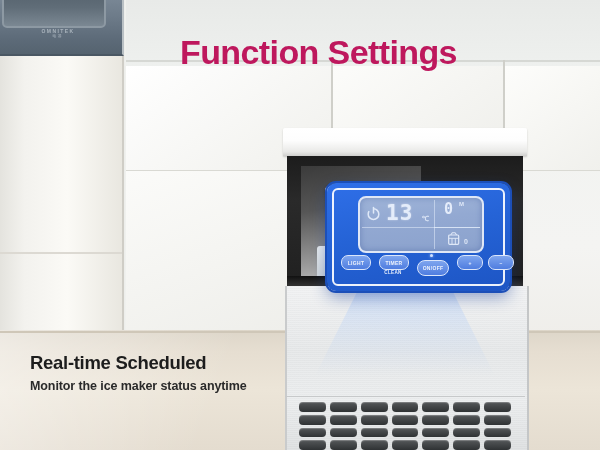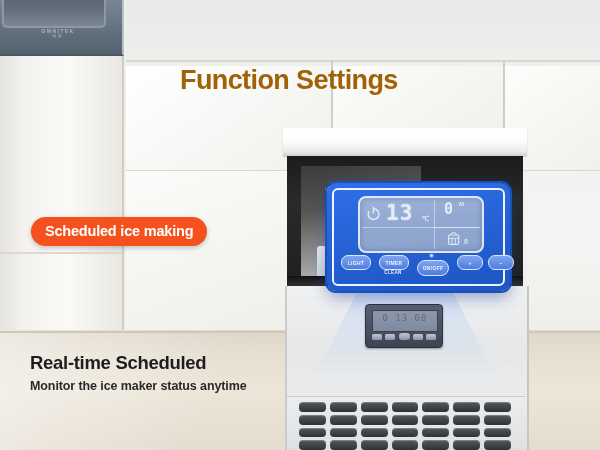--- a/index.html
+++ b/index.html
@@ -203,23 +203,22 @@
     font-size:4.6px;font-weight:bold;color:#e6eefb;letter-spacing:.3px;
   }
   .led-dot{
     position:absolute;left:89px;top:-1px;width:3px;height:3px;border-radius:50%;
     background:#cfe0ff;box-shadow:0 0 3px #bcd4ff;
   }
 
   
   .title{
     position:absolute;left:180px;top:33px;
-    font-size:27px;font-weight:bold;color:#a16207;letter-spacing:-.6px;
+    font-size:34px;font-weight:bold;color:#be185d;letter-spacing:-.6px;
     font-family:"Liberation Sans", sans-serif;
-    margin-top:32px;
   }
   .badges{position:absolute;left:31px;top:181px;}
   .badge{
     display:inline-block;margin-bottom:13px;
     padding:6px 14px 7px 14px;border-radius:16px;
     color:#fff;font-size:14.5px;font-weight:bold;letter-spacing:-.2px;
     box-shadow:0 2px 5px rgba(0,0,0,.22);
     white-space:nowrap;
   }
   .hl{position:absolute;left:30px;top:352px;}
@@ -270,32 +269,20 @@
         <div class="m-scoop"></div>
         <div class="m-ice"></div>
       </div>
     </div>
     <div class="m-cavity-lip"></div>
 
     <div class="m-body"></div>
     <div class="m-body-glow"></div>
     <div class="m-footline"></div>
 
-    <div class="mini-panel">
-      <div class="mini-lcd">
-        <div class="mini-lcd-txt">0 13 00</div>
-      </div>
-      <div class="mini-btns">
-        <div class="mini-btn"></div>
-        <div class="mini-btn"></div>
-        <div class="mini-btn round"></div>
-        <div class="mini-btn"></div>
-        <div class="mini-btn"></div>
-      </div>
-    </div>
 
     <div class="m-vents">
       <div class="vent"></div>
       <div class="vent"></div>
       <div class="vent"></div>
       <div class="vent"></div>
       <div class="vent"></div>
       <div class="vent"></div>
       <div class="vent"></div>
       <div class="vent"></div>
@@ -360,21 +347,20 @@
       <div class="pbtn b4">+</div>
       <div class="pbtn b5">−</div>
     </div>
   </div>
 
   <div class="title">Function Settings</div>
 
   <div class="badges">
     <br>
     <br>
-    <div class="badge" style="background: rgb(244, 81, 30);">Scheduled ice making</div>
   </div>
 
   <div class="hl">
     <div class="hl-title">Real-time Scheduled</div>
     <div class="hl-sub">Monitor the ice maker status anytime</div>
   </div>
 
 </div>
 
 </body></html>

